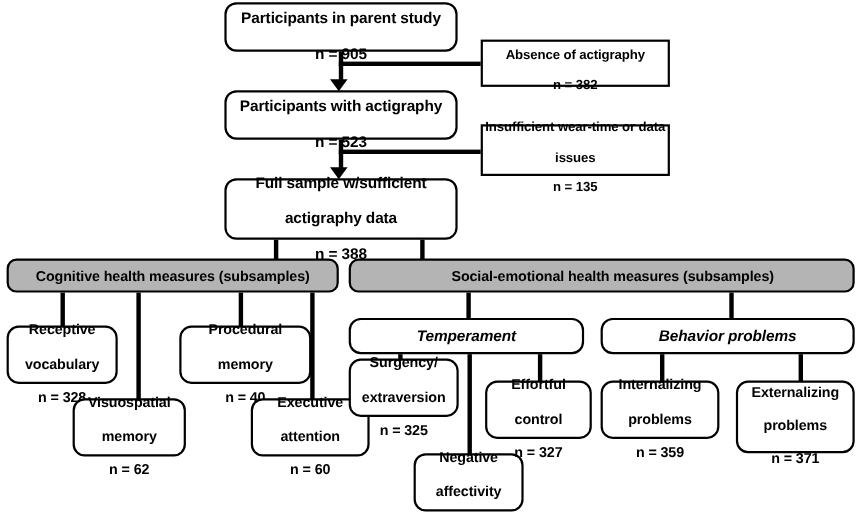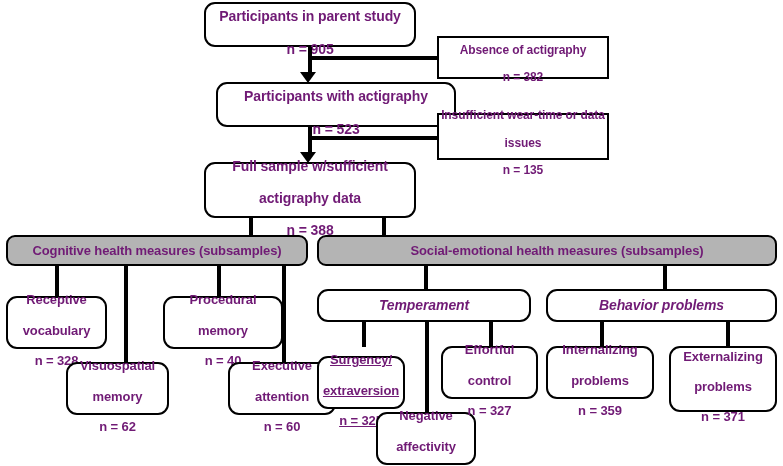--- a/index.html
+++ b/index.html
@@ -12,21 +12,21 @@
   }
   .node{
     position:absolute;
     box-sizing:border-box;
     border:2.5px solid #000;
     background:#fff;
     display:flex;
     align-items:center;
     justify-content:center;
     text-align:center;
-    color:#701a75;
+    color:#000000;
     font-weight:700;
     line-height:1.16;
     white-space:pre-line;
     letter-spacing:-0.1px;
   }
   .round{border-radius:11px;}
   .square{border-radius:0;border-width:2px;}
   .gray{background:#b4b4b4;border-radius:9px;}
   .italic{font-style:italic;}
   .conn{
@@ -60,21 +60,21 @@
 
   <div class="conn hline" style="left:308px;top:56px;width:131px;"></div>
 
   <div class="node square" style="left:437px;top:36px;width:172px;height:43px;font-size:12px;">
     <div>
       <span>Absence of actigraphy</span><br>
       <span>n = 382</span>
     </div>
   </div>
 
-  <div class="node round" style="left:216px;top:82px;width:240px;height:45px;font-size:14px;">
+  <div class="node round" style="left:204px;top:82px;width:212px;height:45px;font-size:14px;">
     <div>
       <span>Participants with actigraphy</span><br>
       <span>n = 523</span>
     </div>
   </div>
 
   <div class="conn vline" style="left:308px;top:127px;height:26px;"></div>
   <div class="arrow" style="left:300px;top:152px;"></div>
 
   <div class="conn hline" style="left:308px;top:136px;width:131px;"></div>
@@ -154,21 +154,21 @@
     <span class="italic">Behavior problems</span>
   </div>
 
   <div class="conn vline" style="left:362px;top:322px;height:25px;"></div>
   <div class="conn vline" style="left:425px;top:322px;height:92px;"></div>
   <div class="conn vline" style="left:489px;top:322px;height:25px;"></div>
 
   <div class="conn vline" style="left:600px;top:322px;height:25px;"></div>
   <div class="conn vline" style="left:726px;top:322px;height:25px;"></div>
 
-  <div class="node round" style="left:317px;top:356px;width:88px;height:53px;font-size:13px;text-decoration:underline;">
+  <div class="node round" style="left:317px;top:326px;width:100px;height:53px;font-size:13px;">
     <div>
       <span>Surgency/</span><br>
       <span>extraversion</span><br>
       <span>n = 325</span>
     </div>
   </div>
 
   <div class="node round" style="left:376px;top:412px;width:100px;height:53px;font-size:13px;">
     <div>
       <span>Negative</span><br>

